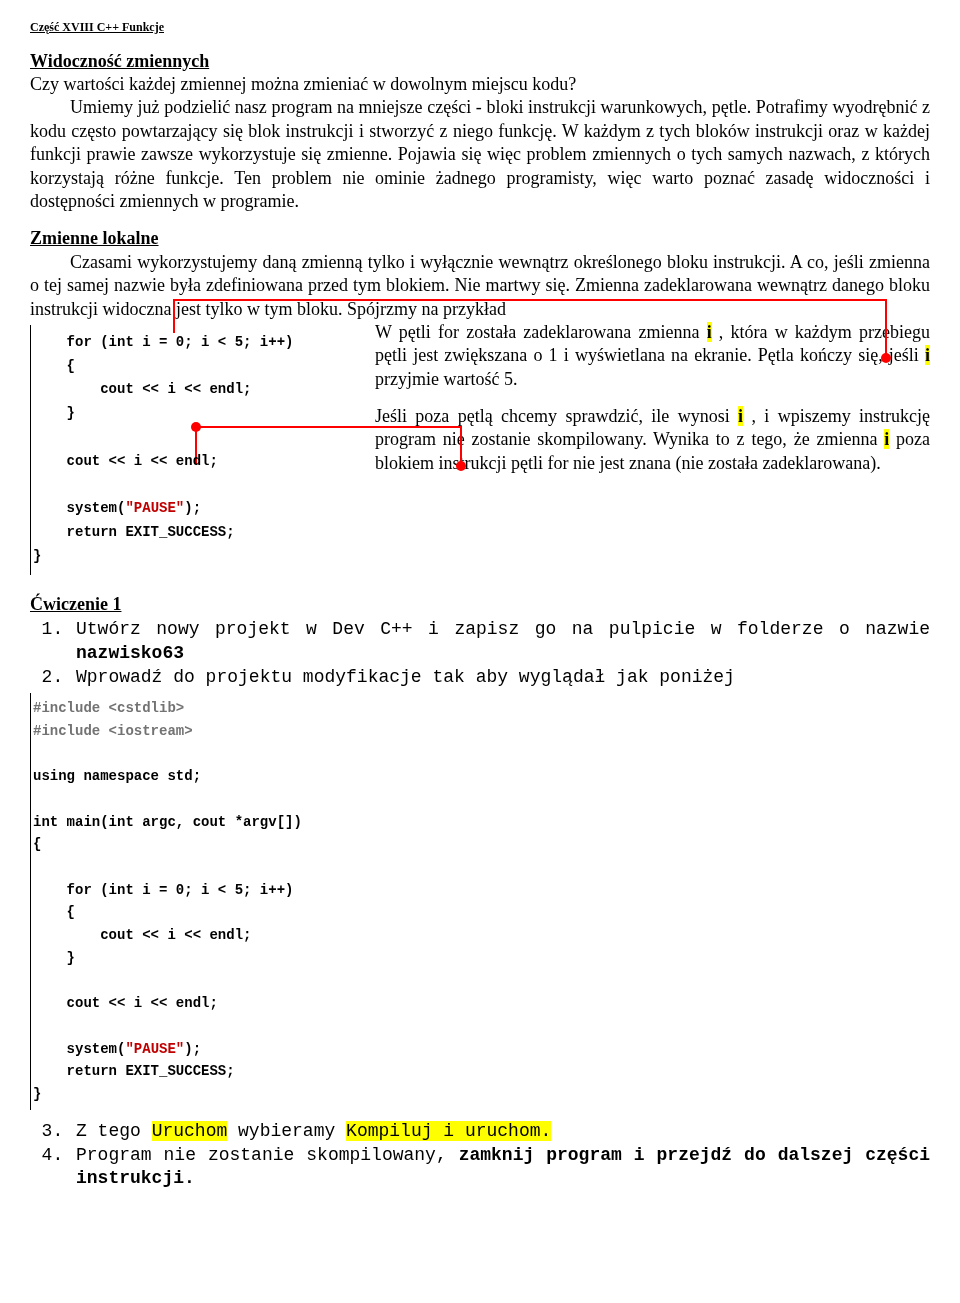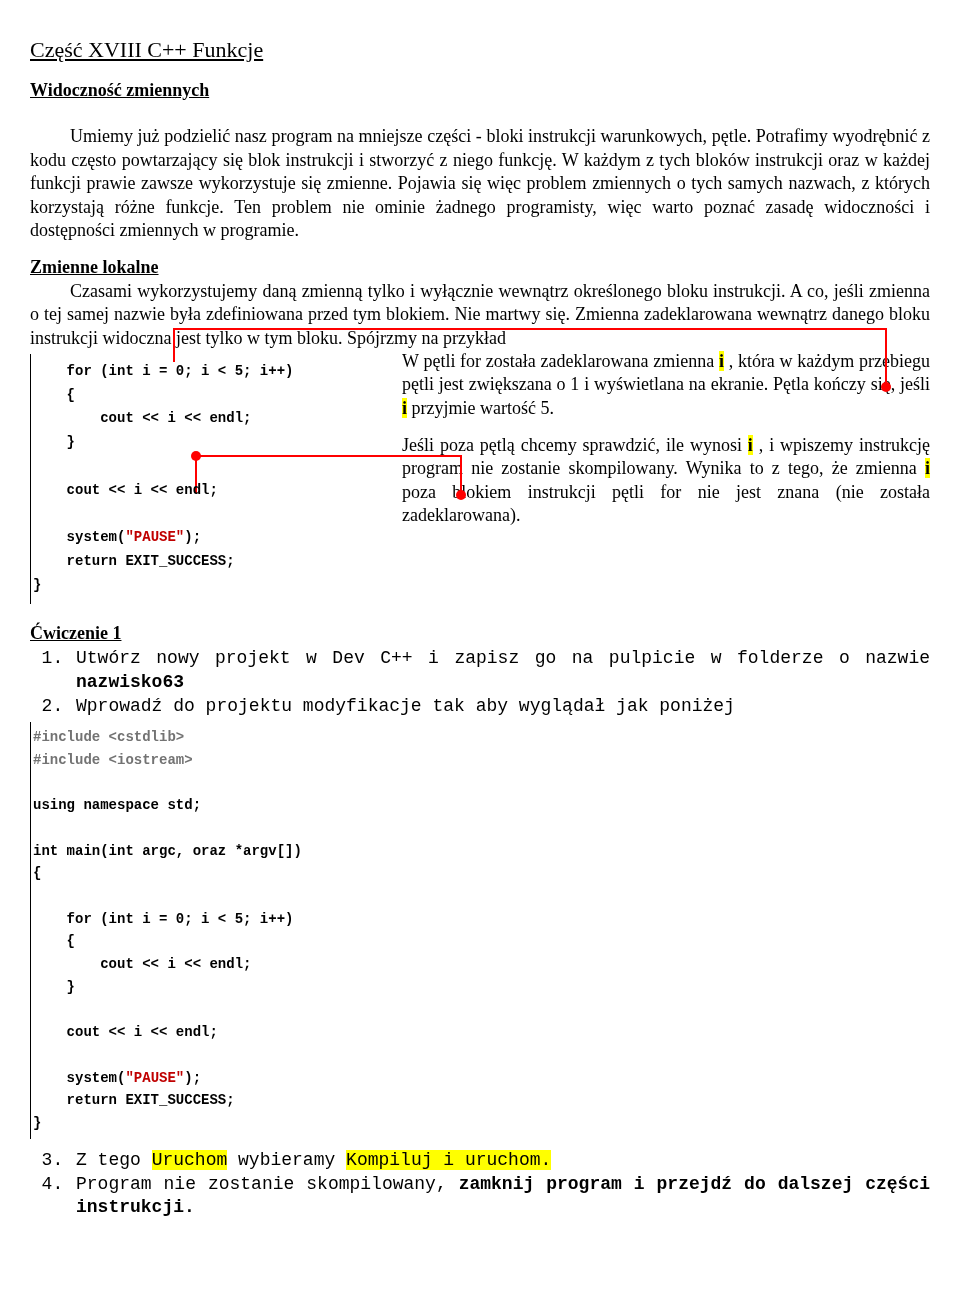--- a/index.html
+++ b/index.html
@@ -7,44 +7,43 @@
     font-size: 18px;
     line-height: 1.3;
     margin: 0;
     padding: 20px 30px;
     width: 960px;
     box-sizing: border-box;
     color: #000;
     background: #fff;
   }
   .title-main {
-    font-weight: normal;
+    font-weight: bold;
     text-decoration: underline;
-    font-size: 22px;
+    font-size: 12px;
     margin-bottom: 14px;
-    margin-top: 16px;
   }
   .subtitle {
     font-weight: bold;
     text-decoration: underline;
   }
   p {
     margin: 0 0 14px 0;
     text-align: justify;
   }
   .indent {
     text-indent: 40px;
   }
   .para-block { margin: 0; }
   .hl {
     background: #ffff00;
   }
   .ex-row {
     display: flex;
-    gap: 37px;
+    gap: 10px;
     margin-bottom: 18px;
   }
   .code-box {
     border-left: 1px solid #000;
     padding: 6px 2px 6px 2px;
     font-family: "Courier New", monospace;
     font-size: 14px;
     font-weight: bold;
     line-height: 1.7;
     white-space: pre;
@@ -100,21 +99,21 @@
     position: relative;
   }
 </style>
 </head>
 <body>
 
 <div class="title-main">Część XVIII C++ Funkcje</div>
 
 <p class="para-block">
   <span class="subtitle">Widoczność zmiennych</span><br>
-  <br>
+  <span>Czy wartości każdej zmiennej można zmieniać w dowolnym miejscu kodu?</span><br>
 </p>
 
 <p class="indent">Umiemy już podzielić nasz program na mniejsze części - bloki instrukcji warunkowych, pętle. Potrafimy wyodrębnić z kodu często powtarzający się blok instrukcji i stworzyć z niego funkcję. W każdym z tych bloków instrukcji oraz w każdej funkcji prawie zawsze wykorzystuje się zmienne. Pojawia się więc problem zmiennych o tych samych nazwach, z których korzystają różne funkcje. Ten problem nie ominie żadnego programisty, więc warto poznać zasadę widoczności i dostępności zmiennych w programie.</p>
 
 <p class="para-block">
   <span class="subtitle">Zmienne lokalne</span><br>
   <span style="display:inline-block; width:40px;"></span><span>Czasami wykorzystujemy daną zmienną tylko i wyłącznie wewnątrz określonego bloku instrukcji. A co, jeśli zmienna o tej samej nazwie była zdefiniowana przed tym blokiem. Nie martwy się. Zmienna zadeklarowana wewnątrz danego bloku instrukcji widoczna jest tylko w tym bloku. Spójrzmy na przykład</span>
 </p>
 
 <div class="ex-wrap">
@@ -160,21 +159,21 @@
     <span>Utwórz nowy projekt w Dev C++ i zapisz go na pulpicie w folderze o nazwie </span><span class="bold">nazwisko63</span>
   </li>
   <li>Wprowadź do projektu modyfikacje tak aby wyglądał jak poniżej</li>
 </ol>
 
 <div class="code-box-2"><span class="code-pre">#include &lt;cstdlib&gt;</span>
 <span class="code-pre">#include &lt;iostream&gt;</span>
 <span></span>
 <span>using namespace std;</span>
 <span></span>
-<span>int main(int argc, oraz *argv[])</span>
+<span>int main(int argc, cout *argv[])</span>
 <span>{</span>
 <span></span>
 <span>    for (int i = 0; i &lt; 5; i++)</span>
 <span>    {</span>
 <span>        cout &lt;&lt; i &lt;&lt; endl;</span>
 <span>    }</span>
 <span></span>
 <span>    cout &lt;&lt; i &lt;&lt; endl;</span>
 <span></span>
 <span>    system(</span><span class="code-str">"PAUSE"</span><span>);</span>

